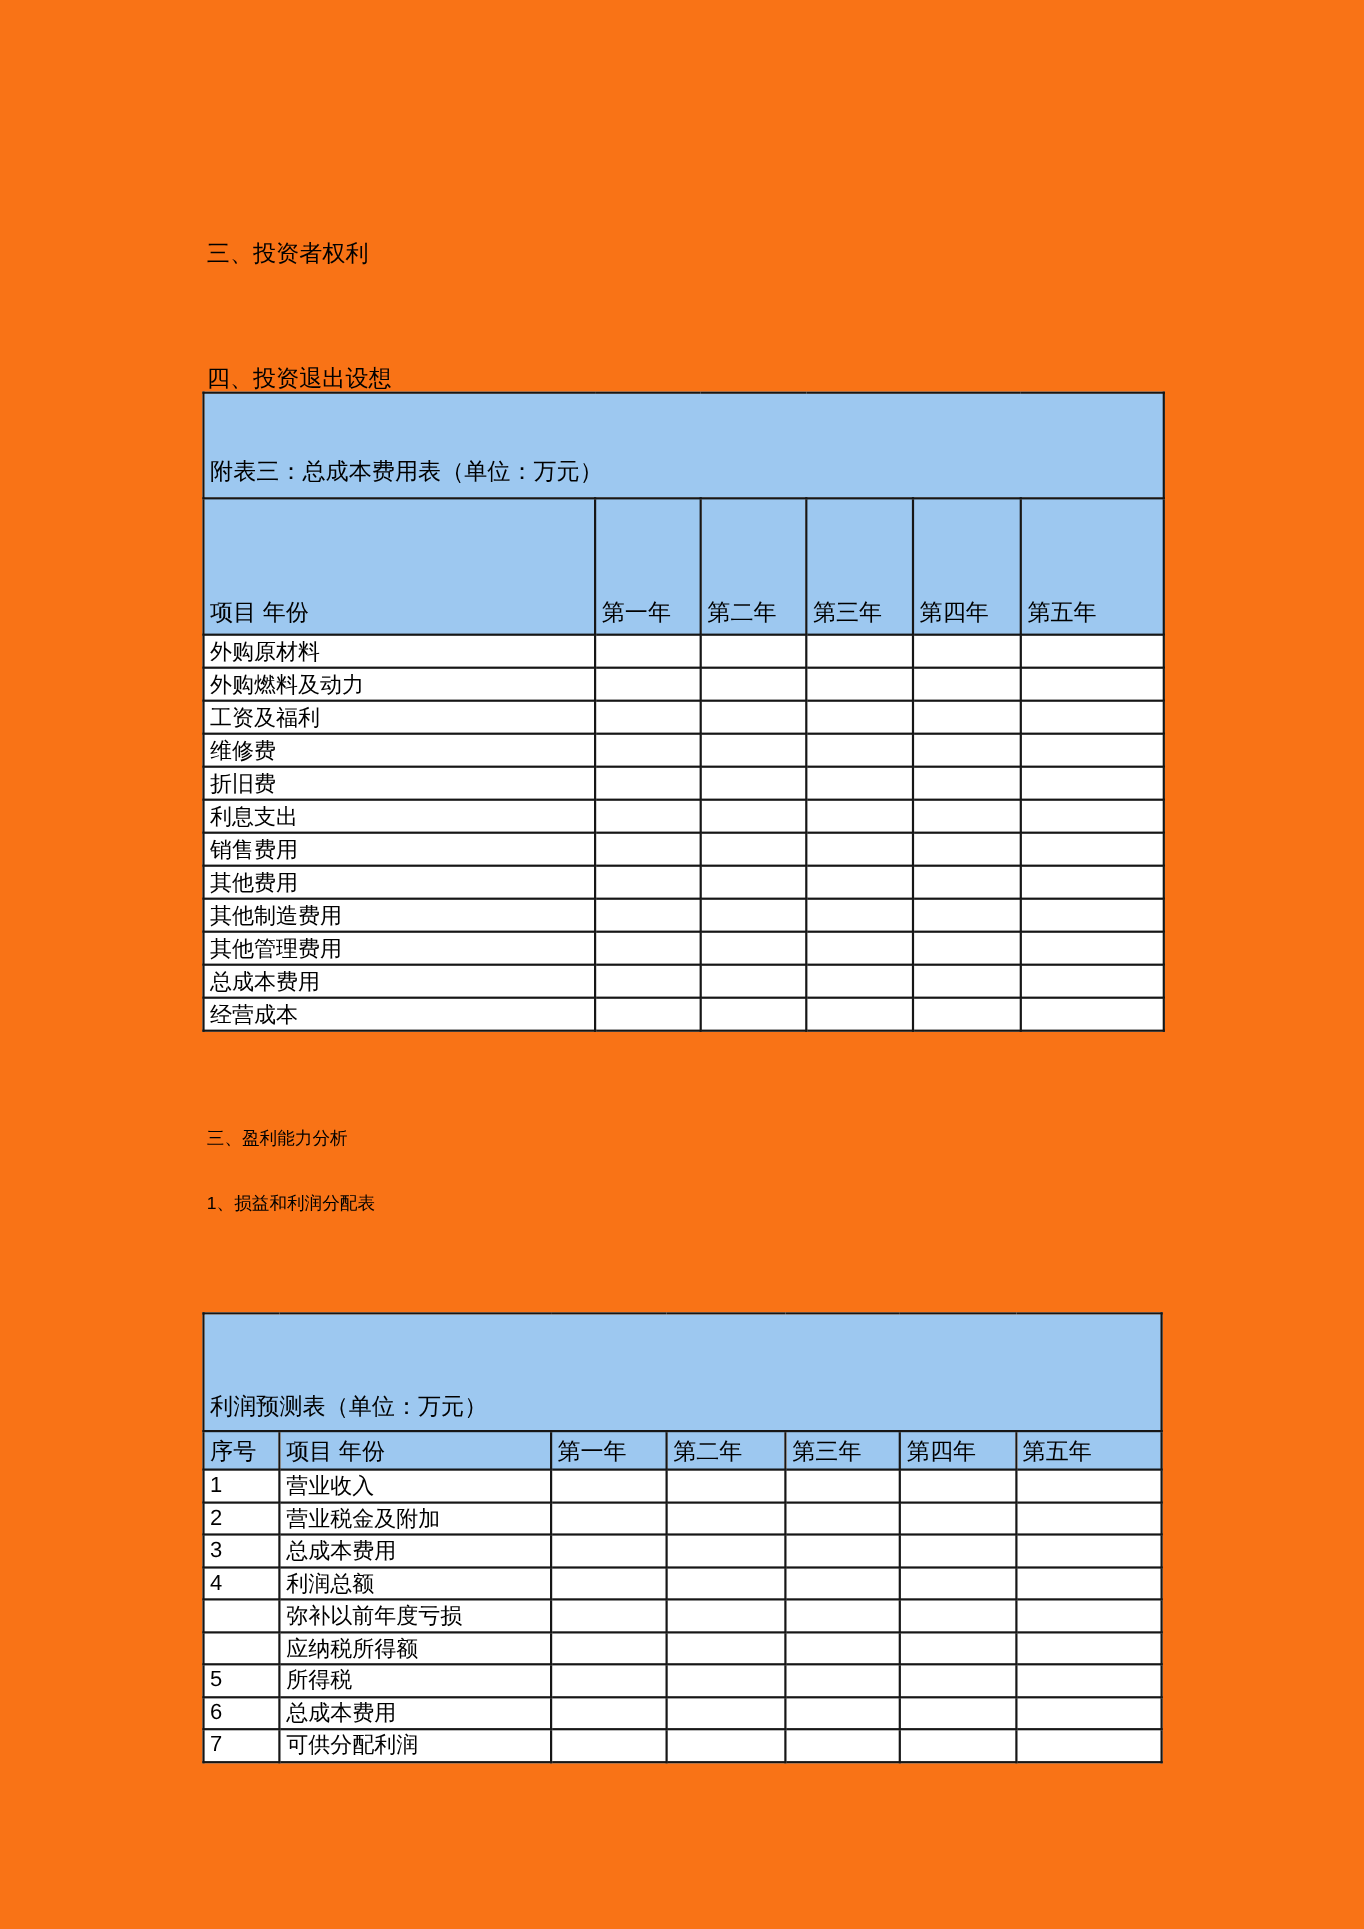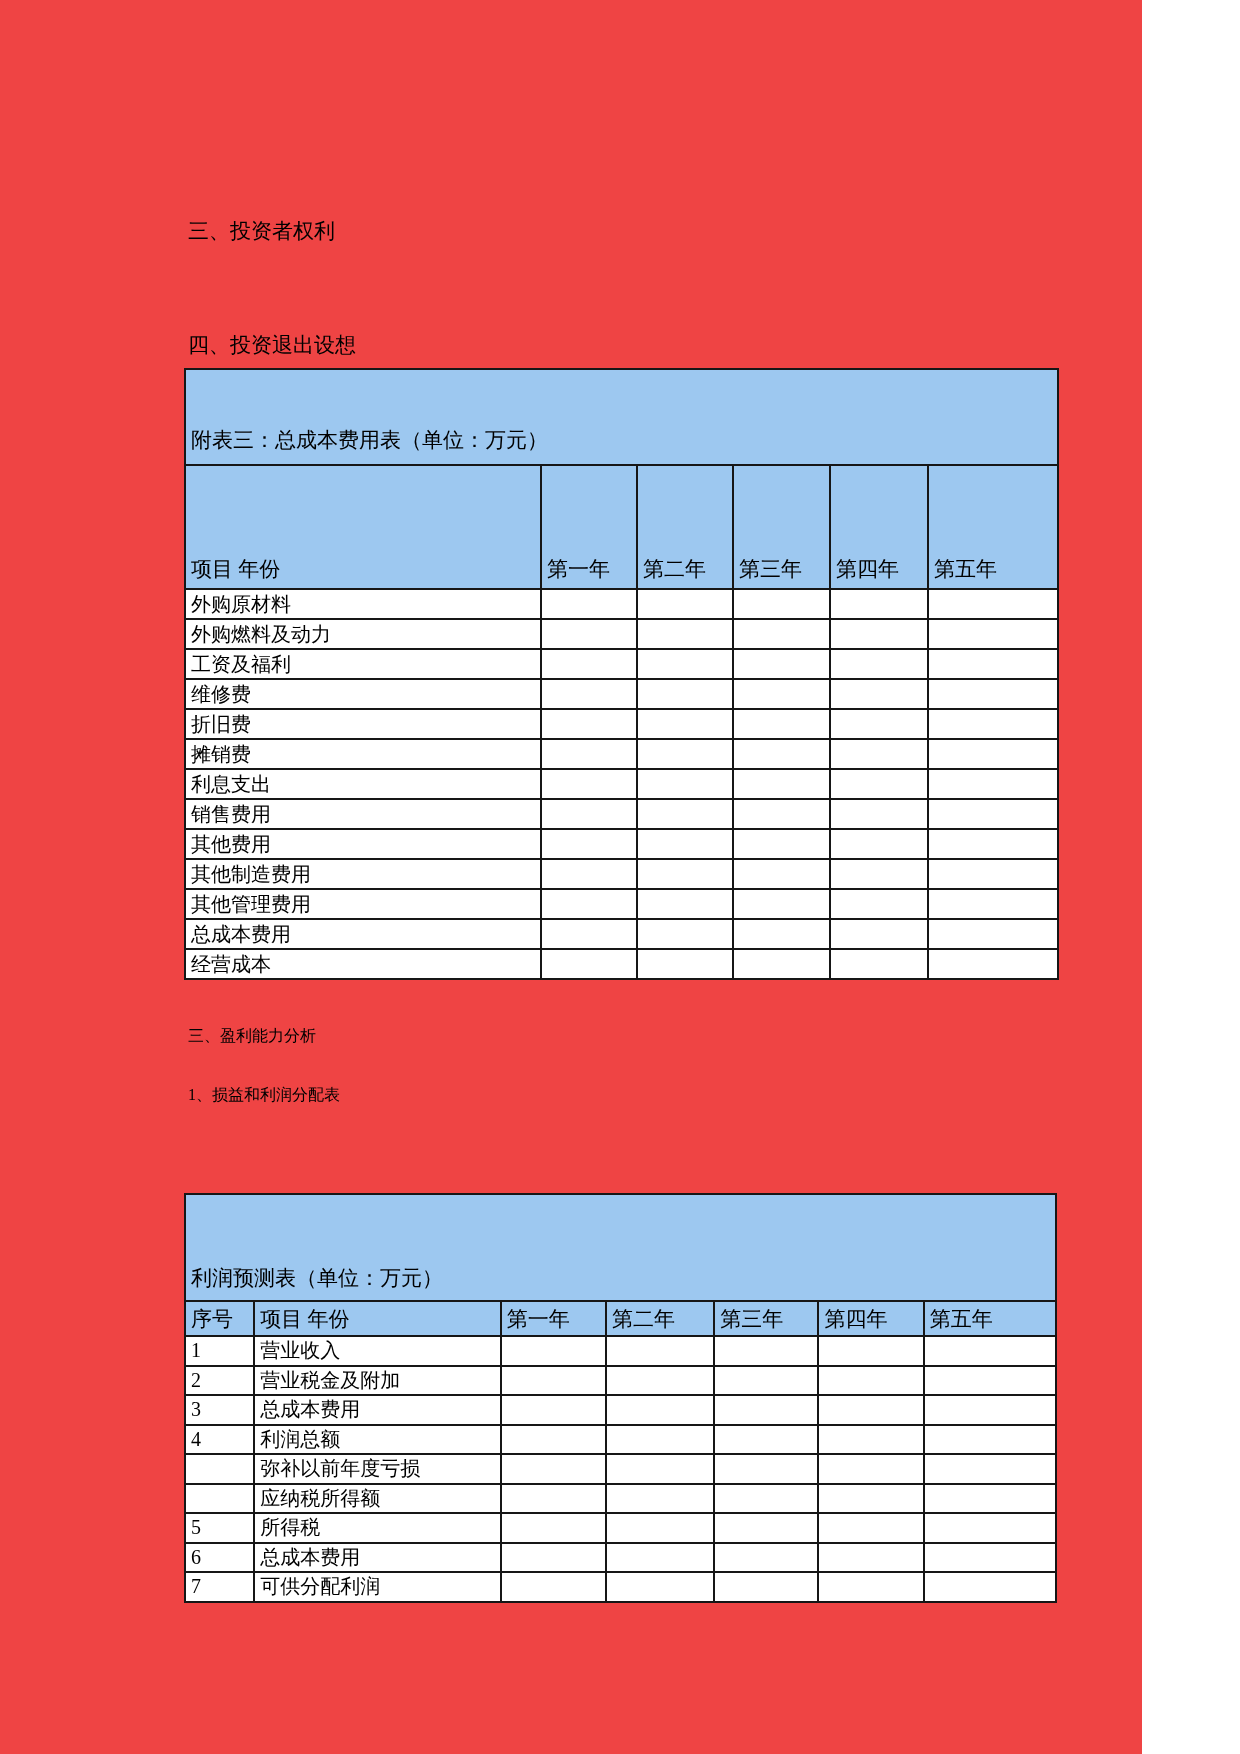--- a/index.html
+++ b/index.html
@@ -1,21 +1,21 @@
 <!DOCTYPE html>
 <html><head>
 <meta charset="utf-8">
 <style>
   html, body { margin: 0; padding: 0; background: #ffffff; }
   .page {
     position: relative;
-    width: 1142px;
+    width: 1240px;
     height: 1754px;
-    background: #ef4444;
-    font-family: Liberation Serif, serif;
+    background: #f97316;
+    font-family: Liberation Sans, sans-serif;
     color: #000000;
     overflow: hidden;
   }
   .intro {
     position: absolute;
     left: 188px;
     top: 136px;
     font-size: 21px;
     line-height: 38px;
     white-space: pre;
@@ -30,21 +30,21 @@
   .heading.h-sec { top: 1024px; }
   .heading.h-sub { top: 1083px; }
 
   table.doc-table {
     position: absolute;
     left: 184px;
     border-collapse: collapse;
     table-layout: fixed;
     background: #ffffff;
   }
-  #t1 { top: 368px; width: 873px; }
+  #t1 { top: 356px; width: 873px; }
   #t2 { top: 1193px; width: 873px; }
 
   table.doc-table th, table.doc-table td {
     border: 2px solid #161616;
     overflow: hidden;
     white-space: nowrap;
   }
   th.banner {
     background: #9DC8F0;
     text-align: left;
@@ -138,28 +138,20 @@
         <tr>
           <td style="border-color: rgb(22, 22, 22);">维修费</td>
           <td style="border-color: rgb(22, 22, 22);"></td>
           <td style="border-color: rgb(22, 22, 22);"></td>
           <td style="border-color: rgb(22, 22, 22);"></td>
           <td style="border-color: rgb(22, 22, 22);"></td>
           <td style="border-color: rgb(22, 22, 22);"></td>
         </tr>
         <tr>
           <td style="border-color: rgb(22, 22, 22);">折旧费</td>
-          <td style="border-color: rgb(22, 22, 22);"></td>
-          <td style="border-color: rgb(22, 22, 22);"></td>
-          <td style="border-color: rgb(22, 22, 22);"></td>
-          <td style="border-color: rgb(22, 22, 22);"></td>
-          <td style="border-color: rgb(22, 22, 22);"></td>
-        </tr>
-        <tr>
-          <td style="border-color: rgb(22, 22, 22);">摊销费</td>
           <td style="border-color: rgb(22, 22, 22);"></td>
           <td style="border-color: rgb(22, 22, 22);"></td>
           <td style="border-color: rgb(22, 22, 22);"></td>
           <td style="border-color: rgb(22, 22, 22);"></td>
           <td style="border-color: rgb(22, 22, 22);"></td>
         </tr>
         <tr>
           <td style="border-color: rgb(22, 22, 22);">利息支出</td>
           <td style="border-color: rgb(22, 22, 22);"></td>
           <td style="border-color: rgb(22, 22, 22);"></td>

